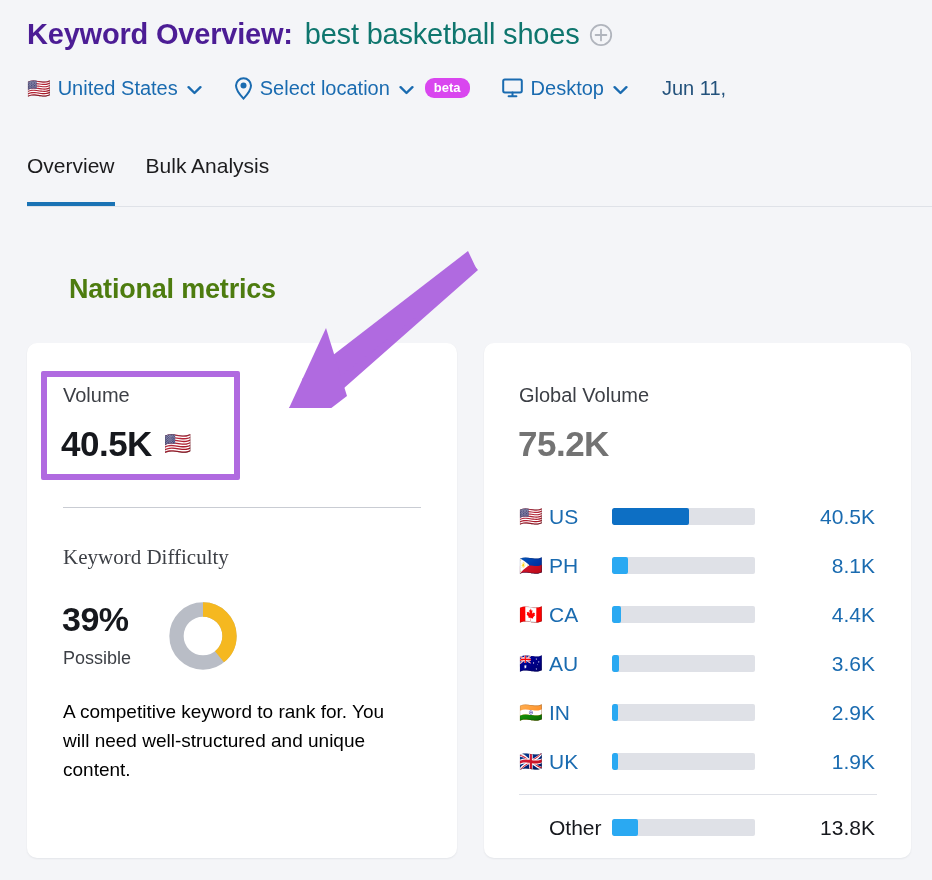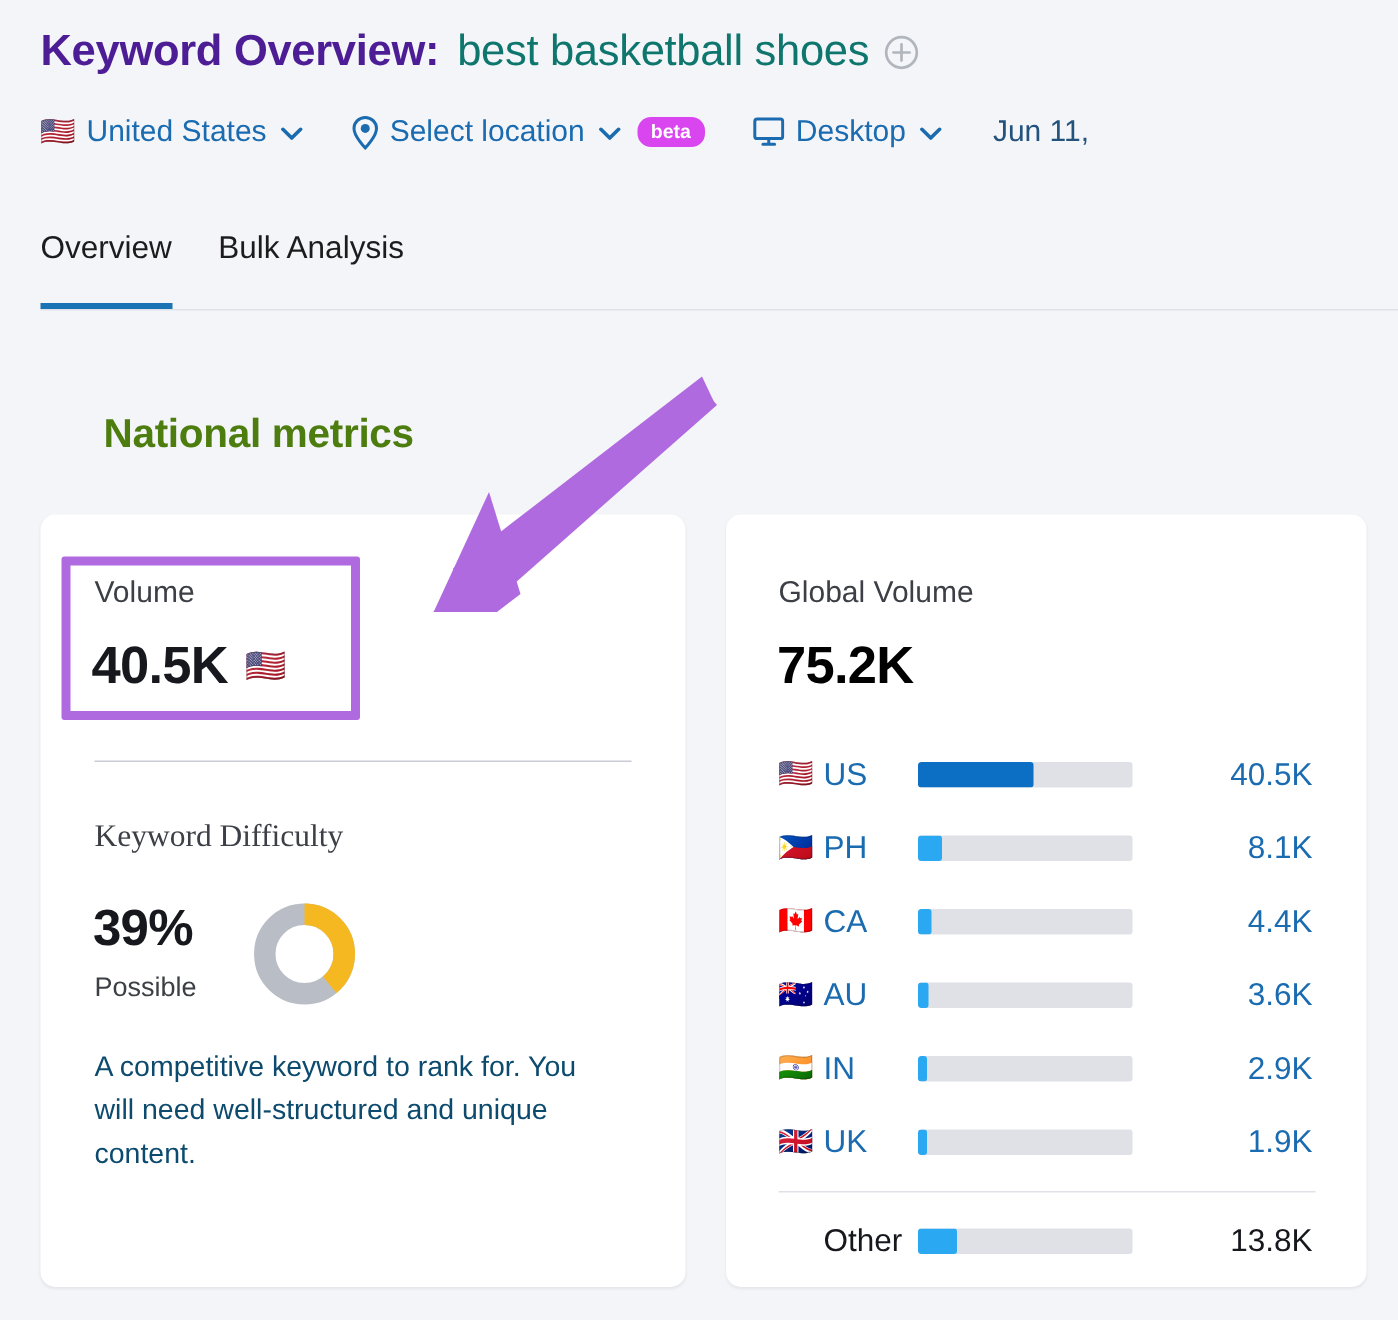--- a/index.html
+++ b/index.html
@@ -52,25 +52,25 @@
 
   .highlight-box { position: absolute; left: 41px; top: 371px; width: 199px; height: 109px;
                    border: 6px solid #b06ae0; border-radius: 2px; pointer-events: none; }
 
   .divider { position: absolute; left: 63px; top: 507px; width: 358px; height: 1px; background: #c9ccd3; }
 
   .kd-label { position: absolute; left: 63px; top: 545px; font-size: 21px; color: #3c3f45; font-family: Liberation Serif, serif; }
   .kd-value { position: absolute; left: 62px; top: 600px; font-size: 34px; font-weight: 700; color: #16181d; letter-spacing: -0.5px; }
   .kd-status { position: absolute; left: 63px; top: 648px; font-size: 18px; color: #3c3f45; }
   .kd-donut { position: absolute; left: 168px; top: 601px; width: 70px; height: 70px; }
-  .kd-desc { position: absolute; left: 63px; top: 697px; width: 352px; font-size: 19px; line-height: 29px; color: #0c4a6e; }
+  .kd-desc { position: absolute; left: 63px; top: 697px; width: 352px; font-size: 19px; line-height: 29px; color: #000000; }
 
   
   .gv-label { position: absolute; left: 519px; top: 384px; font-size: 20px; color: #3c3f45; }
-  .gv-value { position: absolute; left: 518px; top: 424px; font-size: 35px; font-weight: 700; color: #000000; letter-spacing: -0.5px; }
+  .gv-value { position: absolute; left: 518px; top: 424px; font-size: 35px; font-weight: 700; color: #737373; letter-spacing: -0.5px; }
 
   .gv-list { position: absolute; left: 519px; top: 492px; width: 358px; }
   .gv-row { display: flex; align-items: center; height: 49px; }
   .gv-flag { width: 30px; font-size: 19px; line-height: 1; }
   .gv-code { width: 63px; font-size: 21px; color: #1a6bb0; }
   .gv-code.dark { color: #16181d; }
   .gv-bartrack { width: 143px; height: 17px; background: #dfe1e7; border-radius: 2px; overflow: hidden; }
   .gv-barfill { height: 100%; border-radius: 2px; }
   .gv-num { flex: 1; text-align: right; font-size: 21px; color: #1a6bb0; padding-right: 2px; }
   .gv-num.dark { color: #16181d; }

